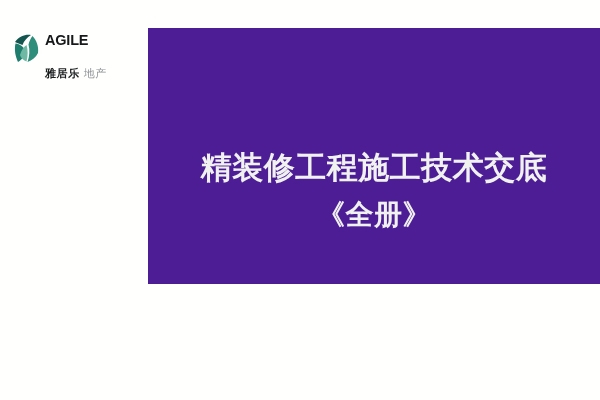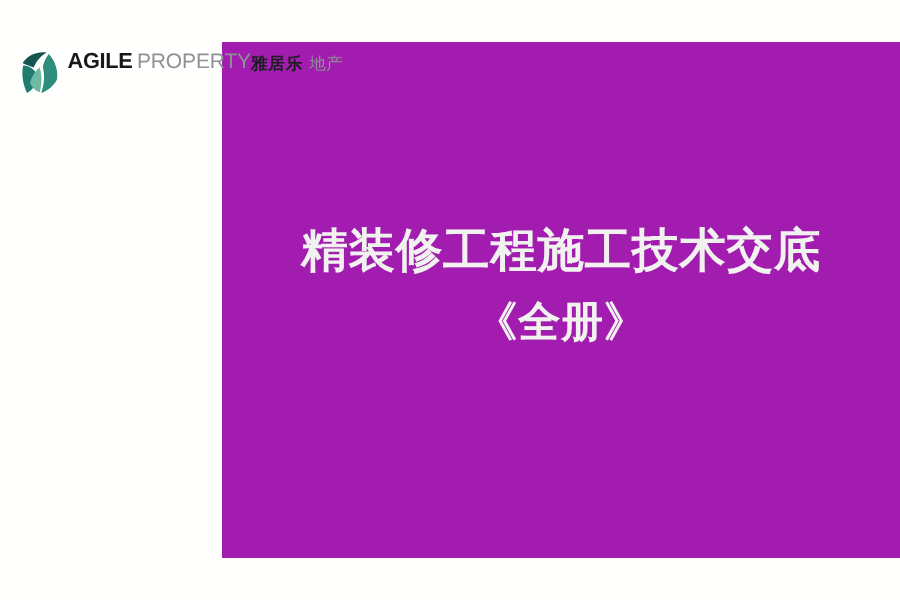--- a/index.html
+++ b/index.html
@@ -21,22 +21,22 @@
     background: #fffffd;
     overflow: hidden;
   }
 
   
   #hero-panel {
     position: absolute;
     left: 148px;
     top: 28px;
     width: 452px;
-    height: 344px;
-    background: #a21caf;
+    height: 256px;
+    background: #4c1d95;
   }
 
   #hero-text-block {
     position: absolute;
     left: 0;
     right: 0;
     top: 120px;
     text-align: center;
     padding: 0 6px;
   }
@@ -74,21 +74,21 @@
   #logo-mark {
     width: 27px;
     height: 29px;
     flex: 0 0 auto;
     margin-top: 1px;
   }
 
   #logo-wordmark {
     margin-left: 4px;
     display: flex;
-    flex-direction: row;
+    flex-direction: column;
     justify-content: flex-start;
   }
 
   .logo-line-latin {
     display: flex;
     align-items: baseline;
     line-height: 1;
     white-space: nowrap;
   }
 
@@ -106,21 +106,21 @@
     font-weight: normal;
     color: #8e9295;
     letter-spacing: -0.1px;
     margin-left: 3px;
   }
 
   .logo-line-cjk {
     display: flex;
     align-items: baseline;
     line-height: 1;
-    margin-top: 4px;
+    margin-top: 20px;
     white-space: nowrap;
   }
 
   #logo-cjk-name {
     font-family: "DejaVu Sans", "Liberation Sans", sans-serif;
     font-size: 11px;
     font-weight: bold;
     color: #1b1d1f;
     letter-spacing: 0.6px;
   }
@@ -157,21 +157,20 @@
 
         <path d="M37 4 C45 12 50 26 48 38 C44 46 36 53 27 56 C31 45 32 32 29 21 C31 13 34 8 37 4 Z" fill="#2e8d7b"></path>
 
         <path d="M25 22 C28 31 28 44 25 55 C19 53 14 48 12 42 C15 33 19 26 25 22 Z" fill="#6fb9a4"></path>
       </svg>
     </span>
 
     <div id="logo-wordmark">
       <div class="logo-line-latin">
         <span id="logo-agile">AGILE</span>
-        <span id="logo-property">PROPERTY</span>
       </div>
       <div class="logo-line-cjk">
         <span id="logo-cjk-name">雅居乐</span>
         <span id="logo-cjk-sub">地产</span>
       </div>
     </div>
 
   </div>
 
 </div>

